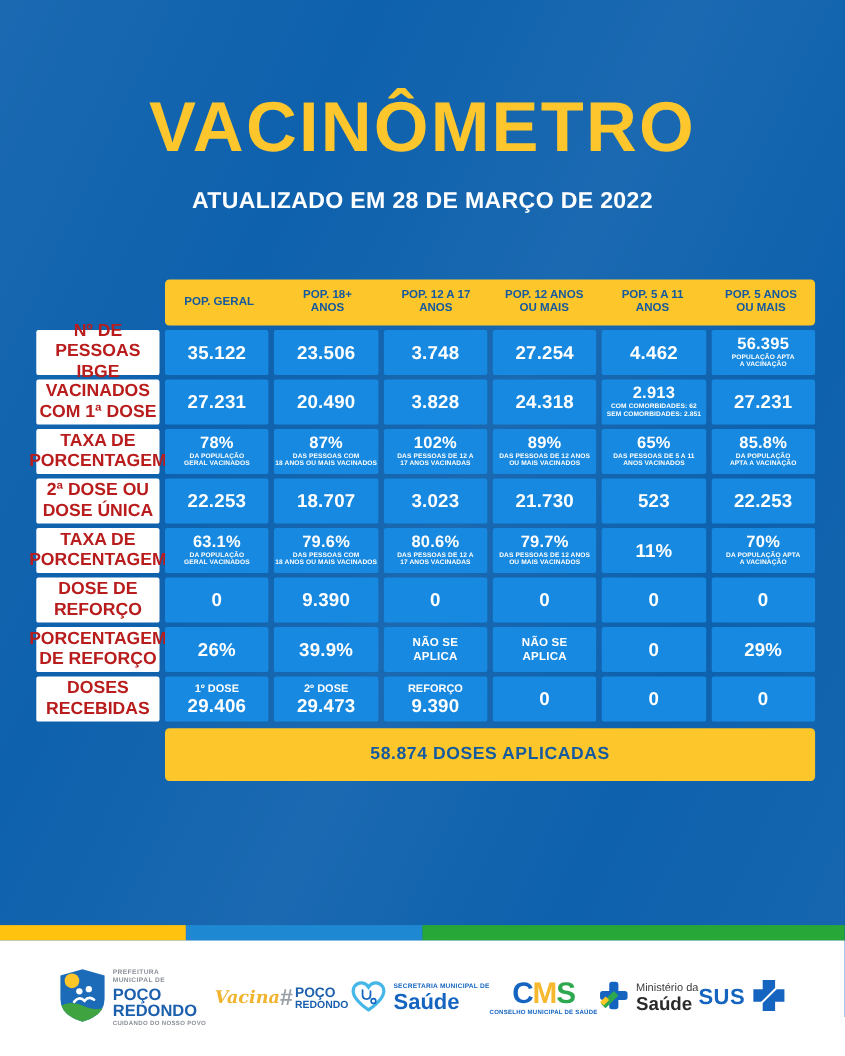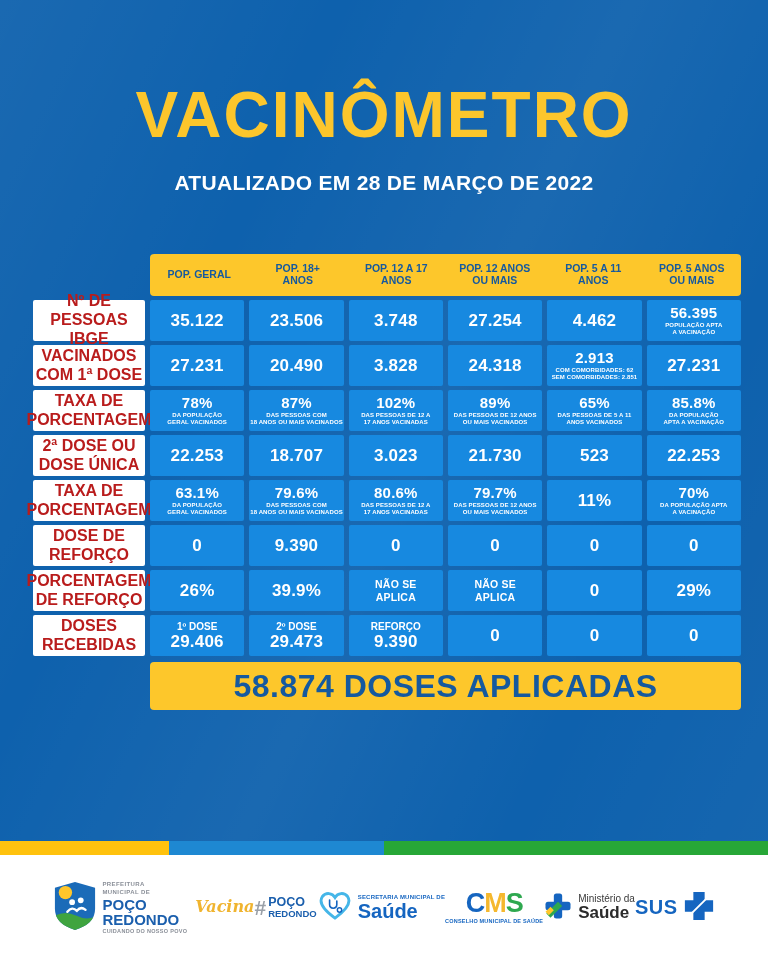--- a/index.html
+++ b/index.html
@@ -42,21 +42,21 @@
     display:flex;flex-direction:column;align-items:center;justify-content:center;overflow:hidden;
   }
   .cell-value{font-size:17px;font-weight:bold;letter-spacing:0.2px;line-height:1;white-space:pre-line;}
   .cell-value.with-sub{font-size:15px;}
   .cell-value.small{font-size:10.5px;line-height:1.15;}
   .cell-pre{font-size:10px;font-weight:bold;line-height:1.1;margin-bottom:1px;}
   .cell-sub{font-size:6px;font-weight:bold;white-space:pre-line;line-height:1.25;margin-top:2px;letter-spacing:0.1px;}
   .banner{
     position:absolute;top:662px;left:150px;width:591px;height:48px;background:#FDC72B;border-radius:4px;
     display:flex;align-items:center;justify-content:center;
-    font-size:32px;font-weight:bold;color:#15599F;letter-spacing:0.5px;
+    font-size:16px;font-weight:bold;color:#15599F;letter-spacing:0.5px;
   }
   .stripe{position:absolute;top:841px;left:0;width:768px;height:14px;display:flex;}
   .stripe-yellow{width:22%;background:#FFC20E;}
   .stripe-blue{width:28%;background:#1E88D2;}
   .stripe-green{flex:1;background:#27A737;}
   .footer{
     position:absolute;top:855px;left:0;width:768px;height:105px;background:#FFFFFF;
     display:flex;align-items:center;justify-content:center;
   }
   .logo{display:flex;align-items:center;gap:5px;}

